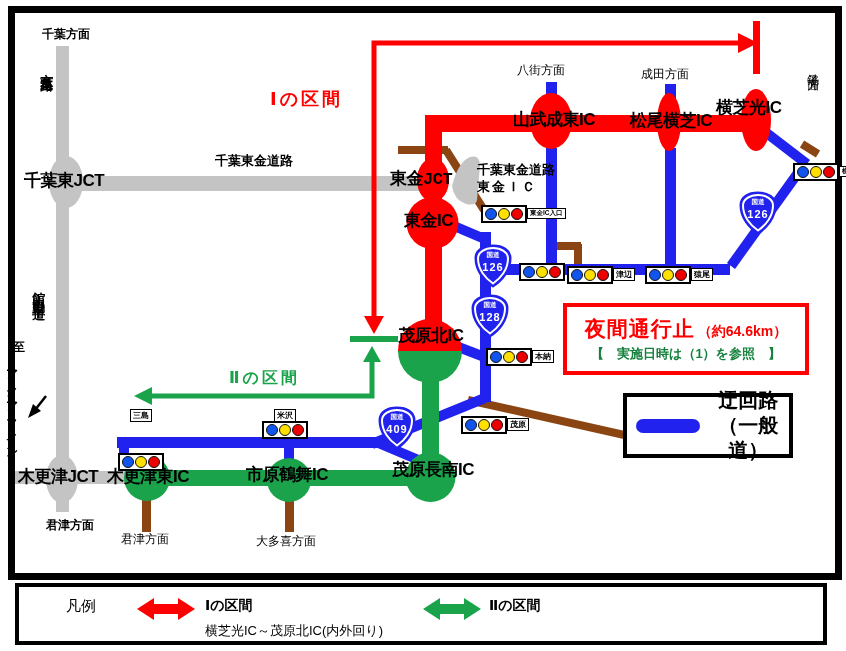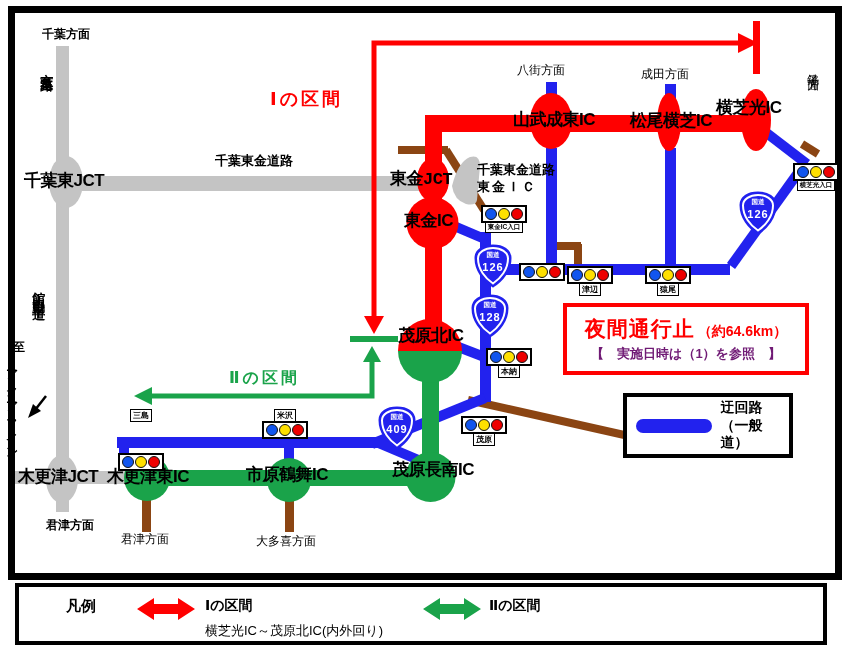--- a/index.html
+++ b/index.html
@@ -12,44 +12,44 @@
   
   .lbl{position:absolute;color:#000;font-weight:bold;white-space:nowrap;line-height:1.1;}
   .ic{font-size:17px;letter-spacing:-0.5px;}
   .dir{font-size:12px;}
   .reg{font-weight:normal;}
   .sm{font-size:13px;}
   .vert{writing-mode:vertical-rl;text-orientation:upright;letter-spacing:2px;}
   .red-t{color:#FF0000;}
   .green-t{color:#1AA34A;}
   
-  .signal{position:absolute;display:flex;flex-direction:column;align-items:center;z-index:6;}
+  .signal{position:absolute;display:flex;flex-direction:row;align-items:center;z-index:6;}
   .signal .lights{display:flex;gap:1px;background:#fff;border:2px solid #000;padding:1px 2px;}
   .signal .l{width:12px;height:12px;border-radius:50%;border:1px solid #111;box-sizing:border-box;}
   .l.b{background:#1155EE}.l.y{background:#FFE000}.l.r{background:#EE0000}
   .signal .tag{background:#fff;border:1px solid #000;font-size:8px;font-weight:bold;padding:0 2px;margin-top:-1px;white-space:nowrap;}
   .signal .tag.xs{font-size:6.5px;}
   .signal.top{flex-direction:column-reverse;}
   .signal.top .tag{margin-top:0;margin-bottom:-1px;}
   
   .shield{position:absolute;z-index:5;}
   
   #notice{left:563px;top:303px;width:238px;height:64px;border:4px solid #FF0000;background:#fff;
           display:flex;flex-direction:column;justify-content:center;align-items:center;z-index:7;}
   #notice .l1{display:flex;align-items:baseline;gap:3px;color:#FF0000;font-weight:bold;}
   #notice .l1 .big{font-size:21px;letter-spacing:1px;}
   #notice .l1 .small{font-size:14px;}
-  #notice .l2{color:#701a75;font-weight:bold;font-size:13px;margin-top:2px;}
+  #notice .l2{color:#15803d;font-weight:bold;font-size:13px;margin-top:2px;}
   
   #detour-box{left:623px;top:393px;width:162px;height:57px;border:4px solid #000;background:#fff;
           display:flex;align-items:center;z-index:7;}
   #detour-box .bar{width:78px;height:14px;background:#2222EE;border-radius:7px;margin-left:9px;}
-  #detour-box .txt{margin-left:8px;font-weight:bold;font-size:14px;line-height:1.25;}
-  
-  #legend-frame .ttl{position:absolute;left:47px;top:10px;font-size:15px;font-weight:bold;}
+  #detour-box .txt{margin-left:8px;font-weight:bold;font-size:20px;line-height:1.25;text-align:center;}
+  
+  #legend-frame .ttl{position:absolute;left:47px;top:10px;font-size:15px;font-weight:normal;}
   .leg-arrow{position:absolute;top:9px;}
   .leg-item{position:absolute;top:10px;font-size:14px;font-weight:bold;}
   .leg-desc{position:absolute;top:35px;font-size:13px;font-weight:normal;}
   svg{display:block;}
 </style>
 </head>
 <body>
 
 <div id="stage">
 

